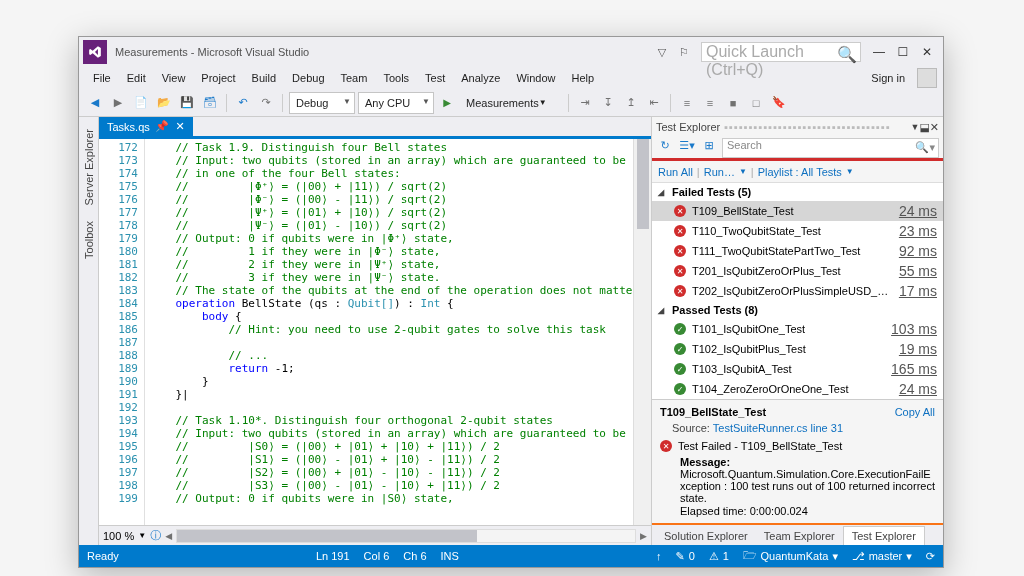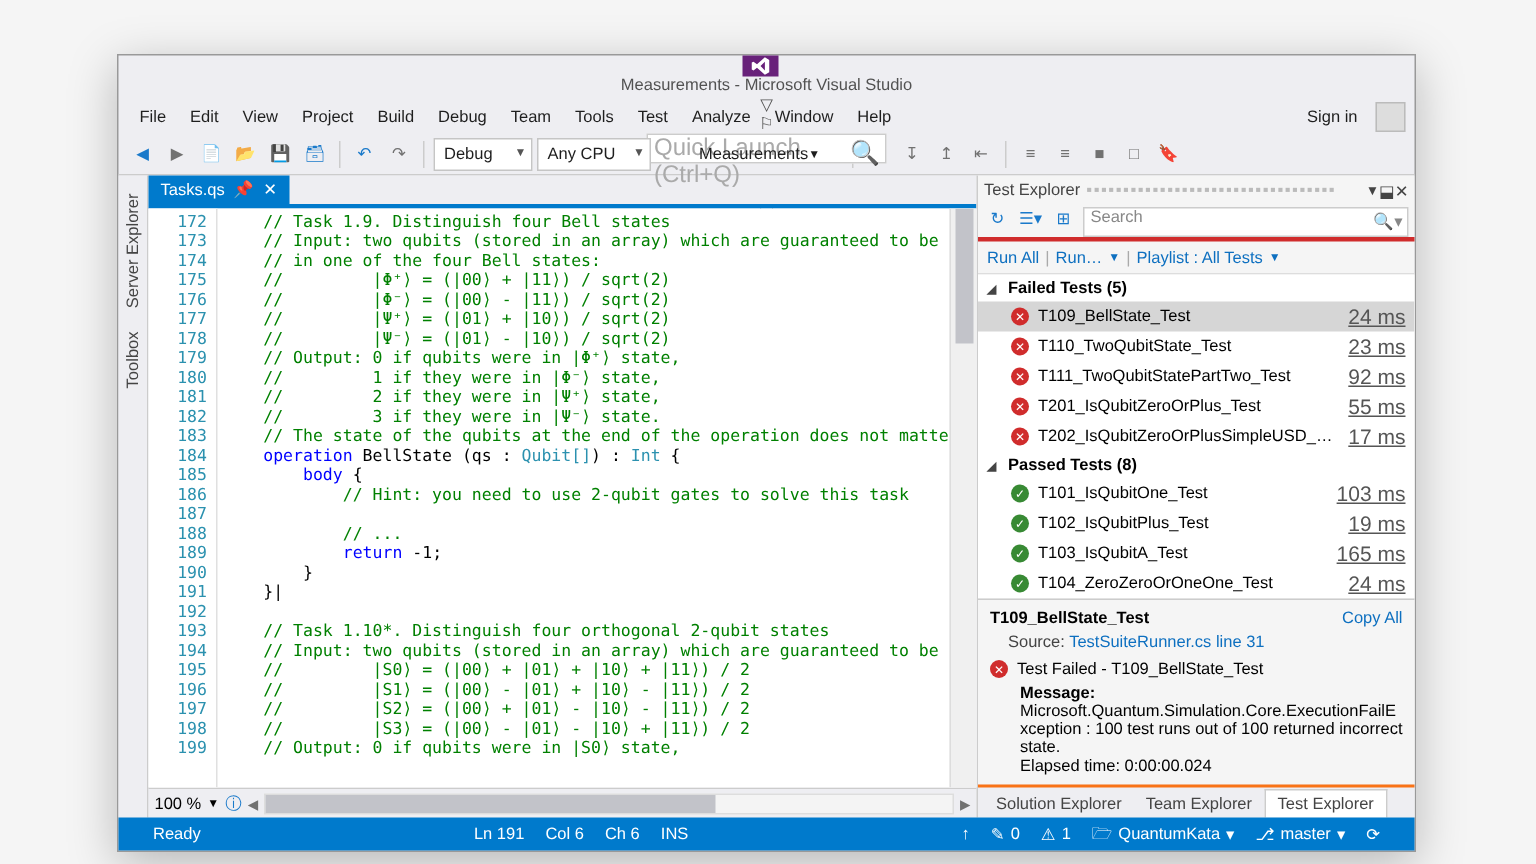--- a/index.html
+++ b/index.html
@@ -1,18 +1,18 @@
 <!DOCTYPE html>
 <html><head>
 <meta charset="utf-8">
 <style>
 * { margin: 0; padding: 0; box-sizing: border-box; }
 body { font-family: "Segoe UI", Tahoma, sans-serif; font-size: 11px; background: #f5f5f5; width: 1024px; height: 576px; overflow: hidden; }
 .frame { position: absolute; left: 78px; top: 36px; width: 866px; height: 532px; background: #eeeef2; border: 1px solid #999; box-shadow: 0 8px 30px rgba(0,0,0,0.25); display: flex; flex-direction: column; }
-.titlebar { height: 30px; display: flex; align-items: center; padding: 0 4px; color: #666; flex-direction: column; }
+.titlebar { height: 30px; display: flex; align-items: center; padding: 0 4px; color: #666; }
 .titlebar .vs-logo { width: 24px; height: 24px; background: #68217a; display: flex; align-items: center; justify-content: center; margin-right: 8px; }
 .titlebar .vs-logo svg { fill: #fff; }
 .titlebar .title { flex: 0 0 auto; color: #525252; }
 .titlebar .spacer { flex: 1; }
 .titlebar .tb-icon { width: 18px; text-align: center; color: #525252; cursor: pointer; margin: 0 2px; }
 .titlebar .quick-launch { width: 160px; height: 20px; border: 1px solid #ccc; background: #fff; padding: 0 18px 0 4px; color: #aaa; font-size: 16px; position: relative; margin: 0 6px; }
 .titlebar .quick-launch .mag { position: absolute; right: 3px; top: 2px; color: #888; }
 .titlebar .win-btn { width: 24px; height: 20px; text-align: center; color: #333; cursor: pointer; font-size: 12px; line-height: 20px; }
 .menubar { height: 22px; display: flex; align-items: center; padding: 0 6px; gap: 0; }
 .menubar .menu { padding: 3px 8px; color: #1e1e1e; cursor: pointer; }
@@ -74,21 +74,21 @@
 .detail .src { color: #444; margin-left: 12px; margin-bottom: 6px; }
 .detail .src a { color: #0e70c0; cursor: pointer; }
 .detail .fline { display: flex; align-items: center; gap: 6px; margin-bottom: 4px; }
 .detail .fline .ic { width: 12px; height: 12px; border-radius: 50%; background: #d02c2c; color: #fff; font-size: 8px; display: flex; align-items: center; justify-content: center; }
 .detail .msg { margin-left: 20px; color: #000; }
 .detail .msg .lbl { font-weight: bold; }
 .detail .el { margin-left: 20px; margin-top: 1px; color: #000; }
 .bottom-tabs { height: 22px; display: flex; align-items: flex-end; background: #eeeef2; border-top: 2px solid #f97316; padding-left: 4px; }
 .bottom-tabs .bt { padding: 3px 8px; color: #444; cursor: pointer; font-size: 11px; }
 .bottom-tabs .bt.active { background: #fff; border: 1px solid #ccc; border-bottom: none; }
-.statusbar { height: 22px; background: #007acc; color: #fff; display: flex; align-items: center; padding: 0 23px; font-size: 11px; gap: 14px; }
+.statusbar { height: 22px; background: #007acc; color: #fff; display: flex; align-items: center; padding: 0 8px; font-size: 11px; gap: 14px; }
 .statusbar .sp { flex: 1; }
 .statusbar .sitem { display: flex; align-items: center; gap: 4px; }
 </style>
 </head>
 <body>
 
 <div class="frame">
   <div class="titlebar">
     <div class="vs-logo">
       <svg width="14" height="14" viewBox="0 0 24 24">

